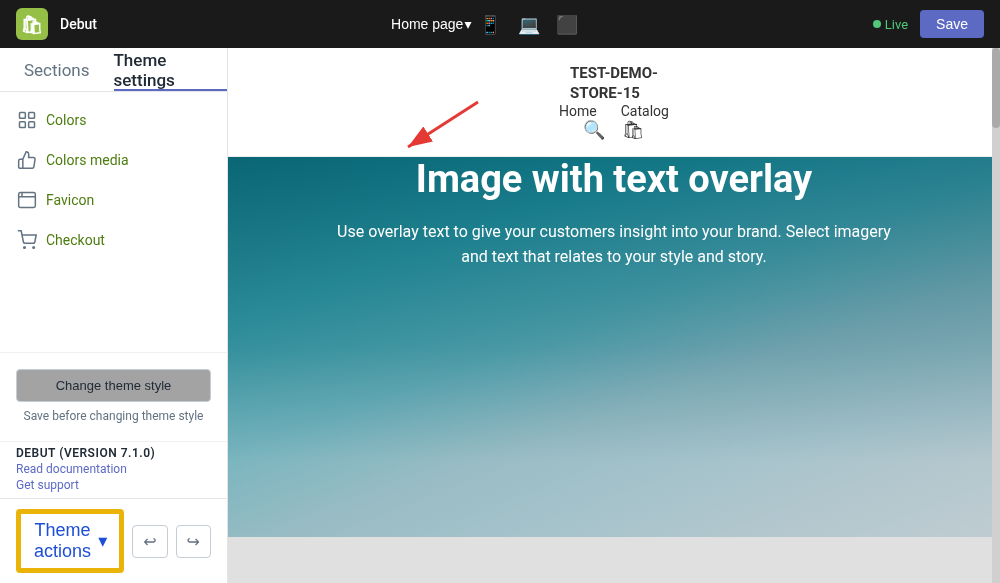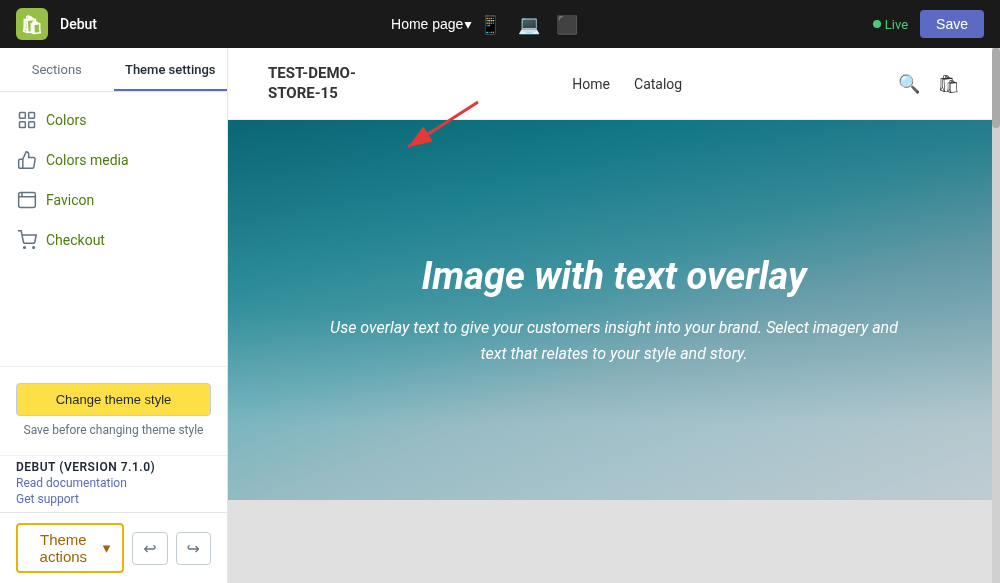--- a/index.html
+++ b/index.html
@@ -59,21 +59,21 @@
     .sidebar-tabs {
       display: flex;
       border-bottom: 1px solid #e5e5e5;
       height: 44px;
     }
     .sidebar-tab {
       flex: 1;
       display: flex;
       align-items: center;
       justify-content: center;
-      font-size: 13px;
+      font-size: 17px;
       cursor: pointer;
       color: #637381;
       position: relative;
     }
     .sidebar-tab.active {
       color: #212b36;
       font-weight: 500;
     }
     .sidebar-tab.active::after {
       content: '';
@@ -94,21 +94,21 @@
       color: #4d7c0f;
       font-size: 14px;
     }
     .sidebar-item-icon { color: #637381; font-size: 18px; width: 22px; display: flex; align-items: center; justify-content: center; }
 
     
     .theme-style-section { padding: 16px; border-top: 1px solid #f0f0f0; }
     .change-theme-btn {
       width: 100%;
       border: 1px solid #c4cdd6;
-      background: #fde047;
+      background: #a3a3a3;
       border-radius: 4px;
       padding: 8px 4px;
       font-size: 13px;
       color: #212b36;
       cursor: pointer;
       margin-bottom: 6px;
     }
     .change-theme-hint { font-size: 12px; color: #637381; line-height: 1.4; text-align: center; }
 
     
@@ -123,25 +123,25 @@
       align-items: center;
       border-top: 1px solid #e5e5e5;
       padding: 10px 16px;
       gap: 8px;
     }
     .theme-actions-btn {
       display: flex;
       align-items: center;
       gap: 6px;
       background: none;
-      border: 2px solid #eab308;
+      border: 5px solid #eab308;
       border-radius: 4px;
       padding: 6px 12px;
-      font-size: 15px;
-      color: #a16207;
+      font-size: 18px;
+      color: #1d4ed8;
       cursor: pointer;
     }
     .footer-icon-btn {
       background: none;
       border: 1px solid #c4cdd6;
       border-radius: 4px;
       padding: 6px 10px;
       cursor: pointer;
       color: #637381;
       font-size: 16px;
@@ -159,37 +159,37 @@
     }
 
     
     .site-header {
       background: white;
       padding: 16px 40px;
       display: flex;
       align-items: center;
       justify-content: space-between;
       border-bottom: 1px solid #eee;
+      flex-direction: column;
     }
     .site-logo { font-size: 15px; font-weight: 700; color: #333; line-height: 1.3; }
     .site-nav { display: flex; gap: 24px; }
     .site-nav-link { font-size: 14px; color: #333; text-decoration: none; }
     .site-header-icons { display: flex; gap: 16px; color: #333; font-size: 18px; }
 
     
     .hero-section {
       width: 100%;
       height: 380px;
       background: linear-gradient(135deg, #2196a0 0%, #4db6c4 30%, #87ceeb 60%, #b0d4e8 100%);
       position: relative;
       display: flex;
-      align-items: center;
+      align-items: flex-start;
       justify-content: center;
       overflow: hidden;
-      font-style: italic;
     }
     
     .mountain-bg {
       position: absolute;
       bottom: 0; left: 0; right: 0;
       height: 100%;
       background: 
         linear-gradient(160deg, #1a8a96 0%, #2bb5c2 25%, #5ec8d4 45%, #a8d8e0 60%, #c8e8f0 75%, #e0f0f5 85%, #fff 100%);
       opacity: 0.9;
     }

